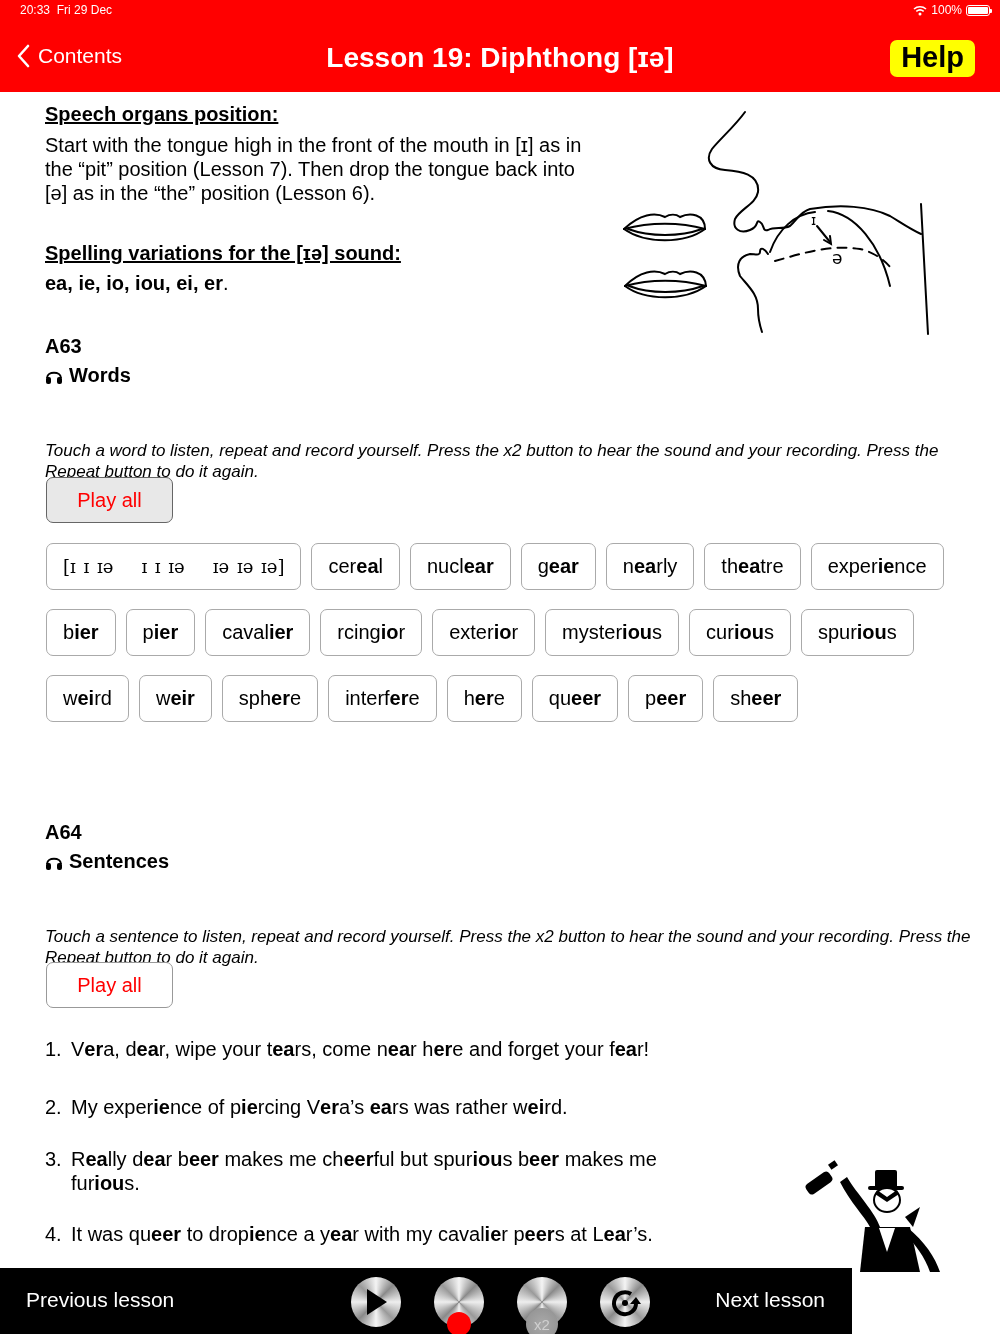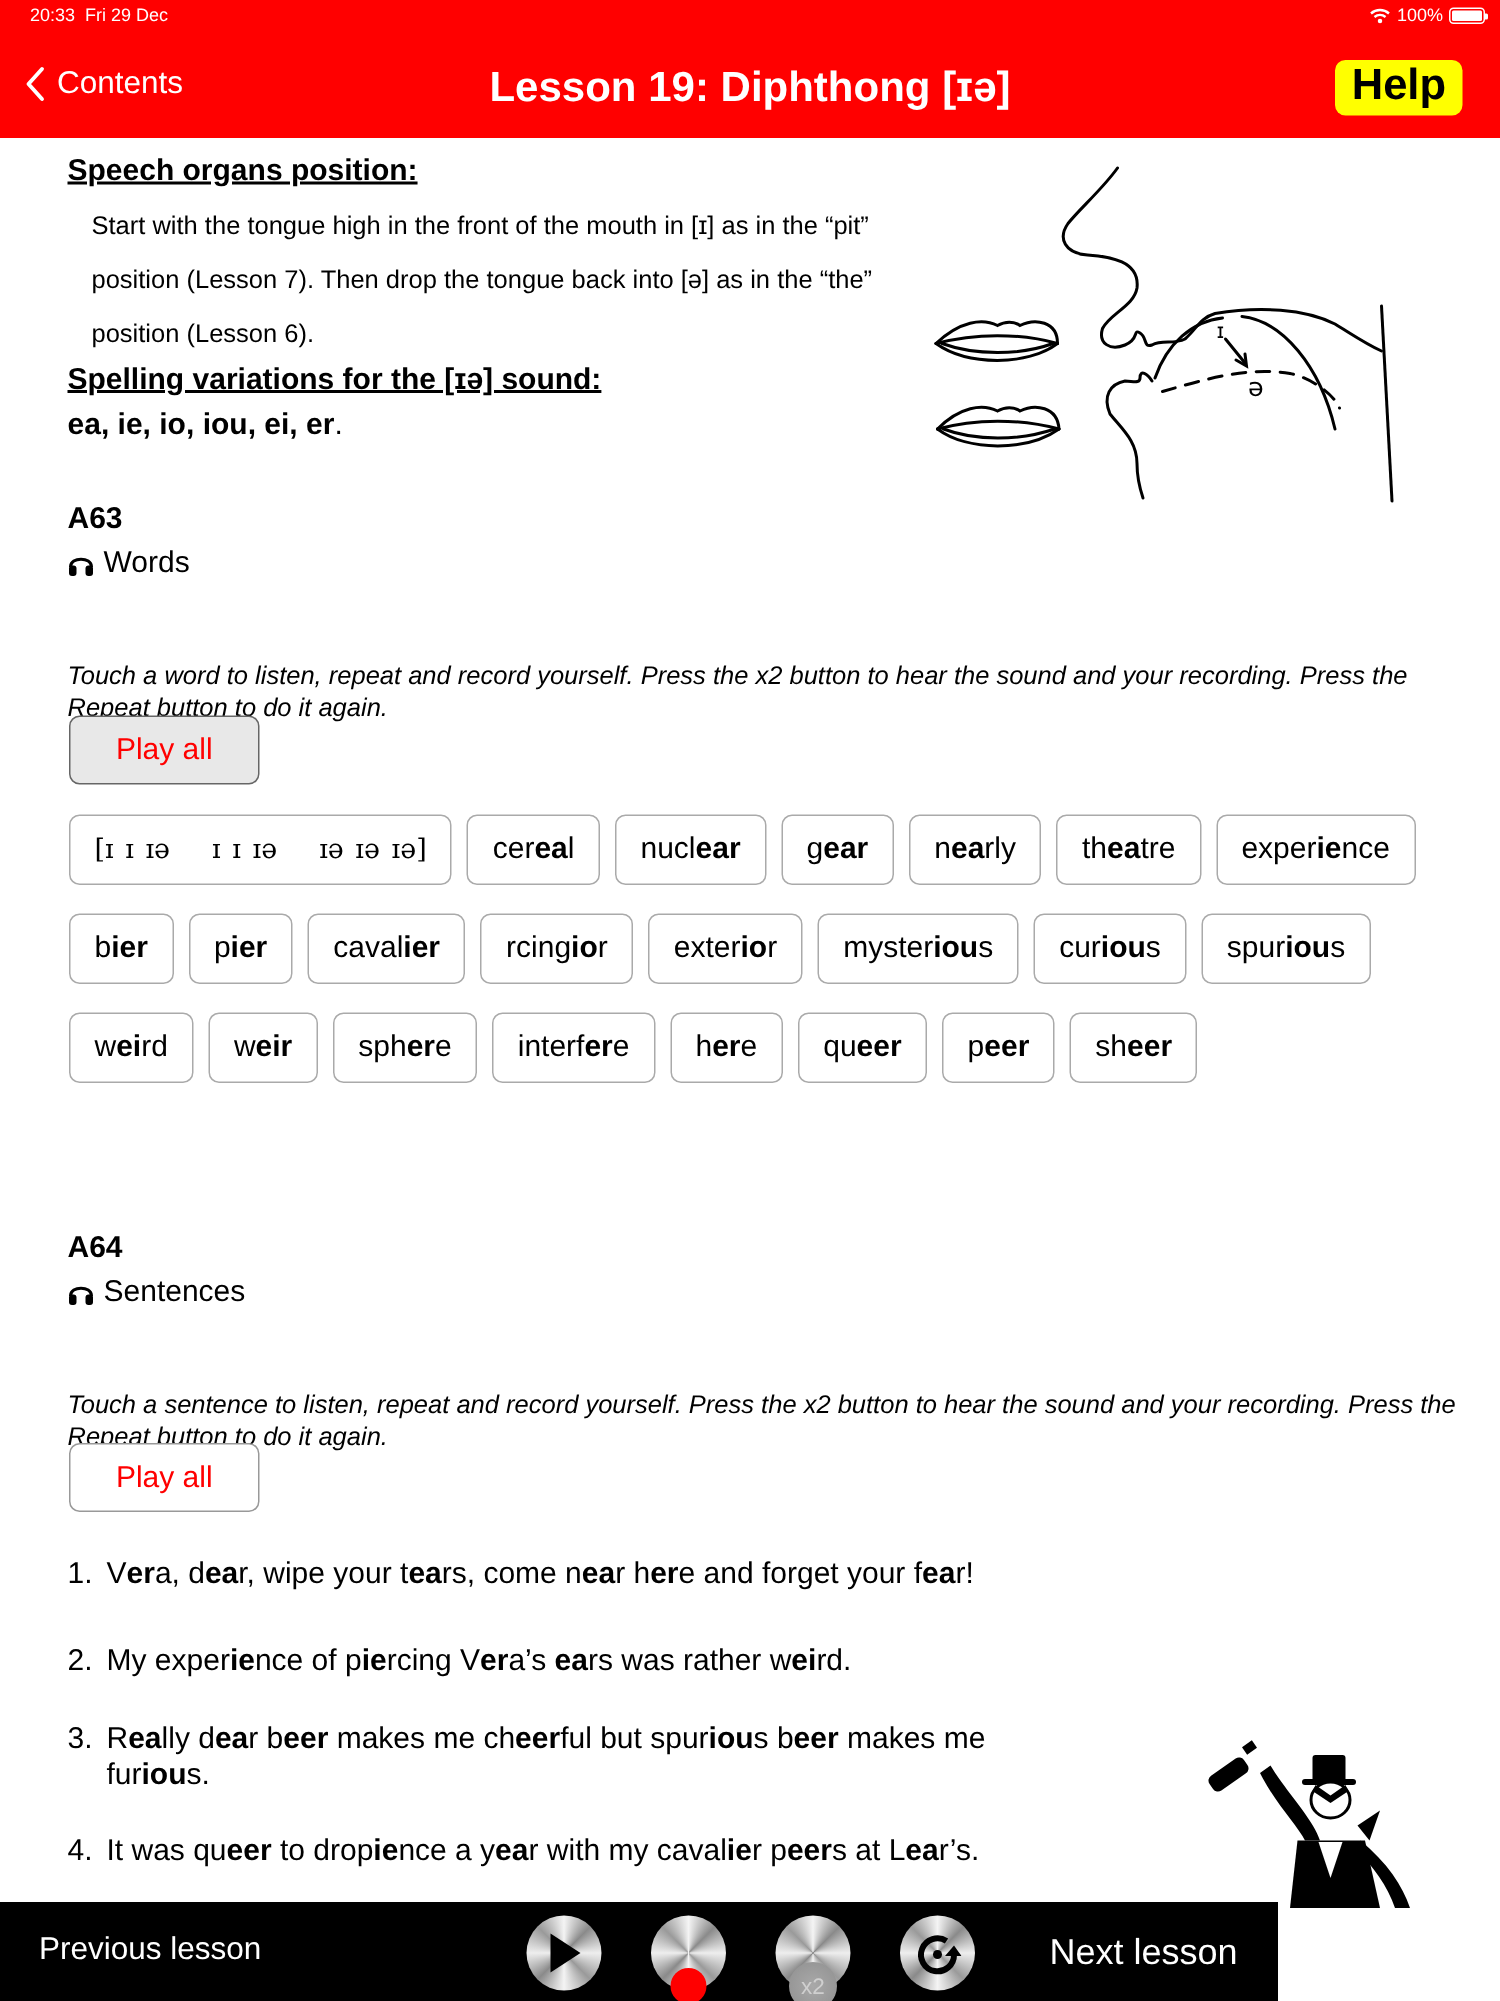--- a/index.html
+++ b/index.html
@@ -14,28 +14,28 @@
   .battery::after { content: ""; position: absolute; right: -3px; top: 3px; width: 2px; height: 4px; background: #fff; border-radius: 0 1px 1px 0; }
   .wifi { display: inline-block; width: 14px; height: 11px; }
 
   .back-btn { position: absolute; left: 16px; top: 44px; display: flex; align-items: center; gap: 8px; font-size: 21px; color: #fff; cursor: pointer; }
   .back-btn svg { width: 14px; height: 24px; }
   .title { position: absolute; left: 0; right: 0; top: 42px; text-align: center; font-size: 28px; font-weight: bold; pointer-events: none; }
   .help-btn { position: absolute; right: 25px; top: 40px; background: #ffff00; color: #000; font-weight: bold; font-size: 29px; padding: 1px 11px 3px; border-radius: 7px; cursor: pointer; }
 
   .content { position: absolute; left: 0; top: 92px; width: 1000px; height: 1176px; }
   .h-ul { position: absolute; left: 45px; font-size: 20px; font-weight: bold; text-decoration: underline; }
-  .para { position: absolute; left: 61px; font-size: 17px; line-height: 36px; width: 545px; }
+  .para { position: absolute; left: 45px; font-size: 20px; line-height: 24px; width: 545px; }
   .spell { position: absolute; left: 45px; top: 180px; font-size: 20px; }
   .spell b { font-weight: bold; }
 
   .diagram { position: absolute; left: 610px; top: 12px; width: 340px; height: 240px; }
 
   .sec-code { position: absolute; left: 45px; font-size: 20px; font-weight: bold; }
-  .sec-title { position: absolute; left: 45px; font-size: 20px; font-weight: normal; display: flex; align-items: center; gap: 6px; }
+  .sec-title { position: absolute; left: 45px; font-size: 20px; font-weight: bold; display: flex; align-items: center; gap: 6px; }
   .sec-title svg { width: 18px; height: 18px; }
   .instr { position: absolute; left: 45px; width: 930px; font-size: 17px; font-style: italic; line-height: 21px; margin-top: 31px; }
 
   .playall { position: absolute; left: 46px; width: 127px; height: 46px; border: 1.5px solid #999; border-radius: 7px; font-size: 20px; color: #ff0000; display: flex; align-items: center; justify-content: center; cursor: pointer; background: #fff; }
   .playall.active { background: #e8e8e8; border-color: #666; }
 
   .words { position: absolute; left: 46px; top: 451px; width: 920px; display: flex; flex-wrap: wrap; gap: 19px 10px; }
   .word { height: 47px; padding: 0 16px; border: 1.5px solid #aaa; border-radius: 7px; font-size: 20px; display: flex; align-items: center; cursor: pointer; background: #fff; white-space: nowrap; }
   .word.ipa { font-family: "DejaVu Serif", serif; font-size: 18px; word-spacing: 2px; }
   .word .ipa-gap { display: inline-block; width: 28px; }
@@ -43,21 +43,21 @@
 
   .sentences { position: absolute; left: 45px; top: 945px; width: 660px; list-style: none; }
   .sentence { font-size: 20px; line-height: 24px; display: flex; cursor: pointer; }
   .sentence .num { width: 26px; flex-shrink: 0; }
   .sentence b { font-weight: bold; }
 
   .cartoon { position: absolute; left: 795px; top: 1040px; width: 175px; height: 140px; }
 
   .bottombar { position: absolute; left: 0; top: 1268px; width: 852px; height: 66px; background: #000; color: #fff; }
   .prev { position: absolute; left: 26px; top: 20px; font-size: 21px; cursor: pointer; }
-  .next { position: absolute; right: 27px; top: 20px; font-size: 24px; cursor: pointer; }
+  .next { position: absolute; right: 27px; top: 20px; font-size: 21px; cursor: pointer; }
   .ctrl { position: absolute; top: 9px; width: 50px; height: 50px; border-radius: 50%; cursor: pointer;
     background: conic-gradient(from 0deg, #f4f4f4, #8a8a8a, #eeeeee, #9a9a9a, #f4f4f4, #8a8a8a, #eeeeee, #9a9a9a, #f4f4f4);
     display: flex; align-items: center; justify-content: center; }
   .ctrl .inner { width: 30px; height: 30px; border-radius: 50%; display: flex; align-items: center; justify-content: center; margin-top: 44px; }
   .ctrl.play { left: 351px; }
   .ctrl.rec { left: 434px; }
   .ctrl.x2 { left: 517px; }
   .ctrl.repeat { left: 600px; }
   .ctrl.rec .inner { width: 24px; height: 24px; background: #ff0000; }
   .ctrl.x2 .inner { background: radial-gradient(circle, #a9a9a9, #8f8f8f); color: #d0d0d0; font-size: 15px; width: 32px; height: 32px; }

